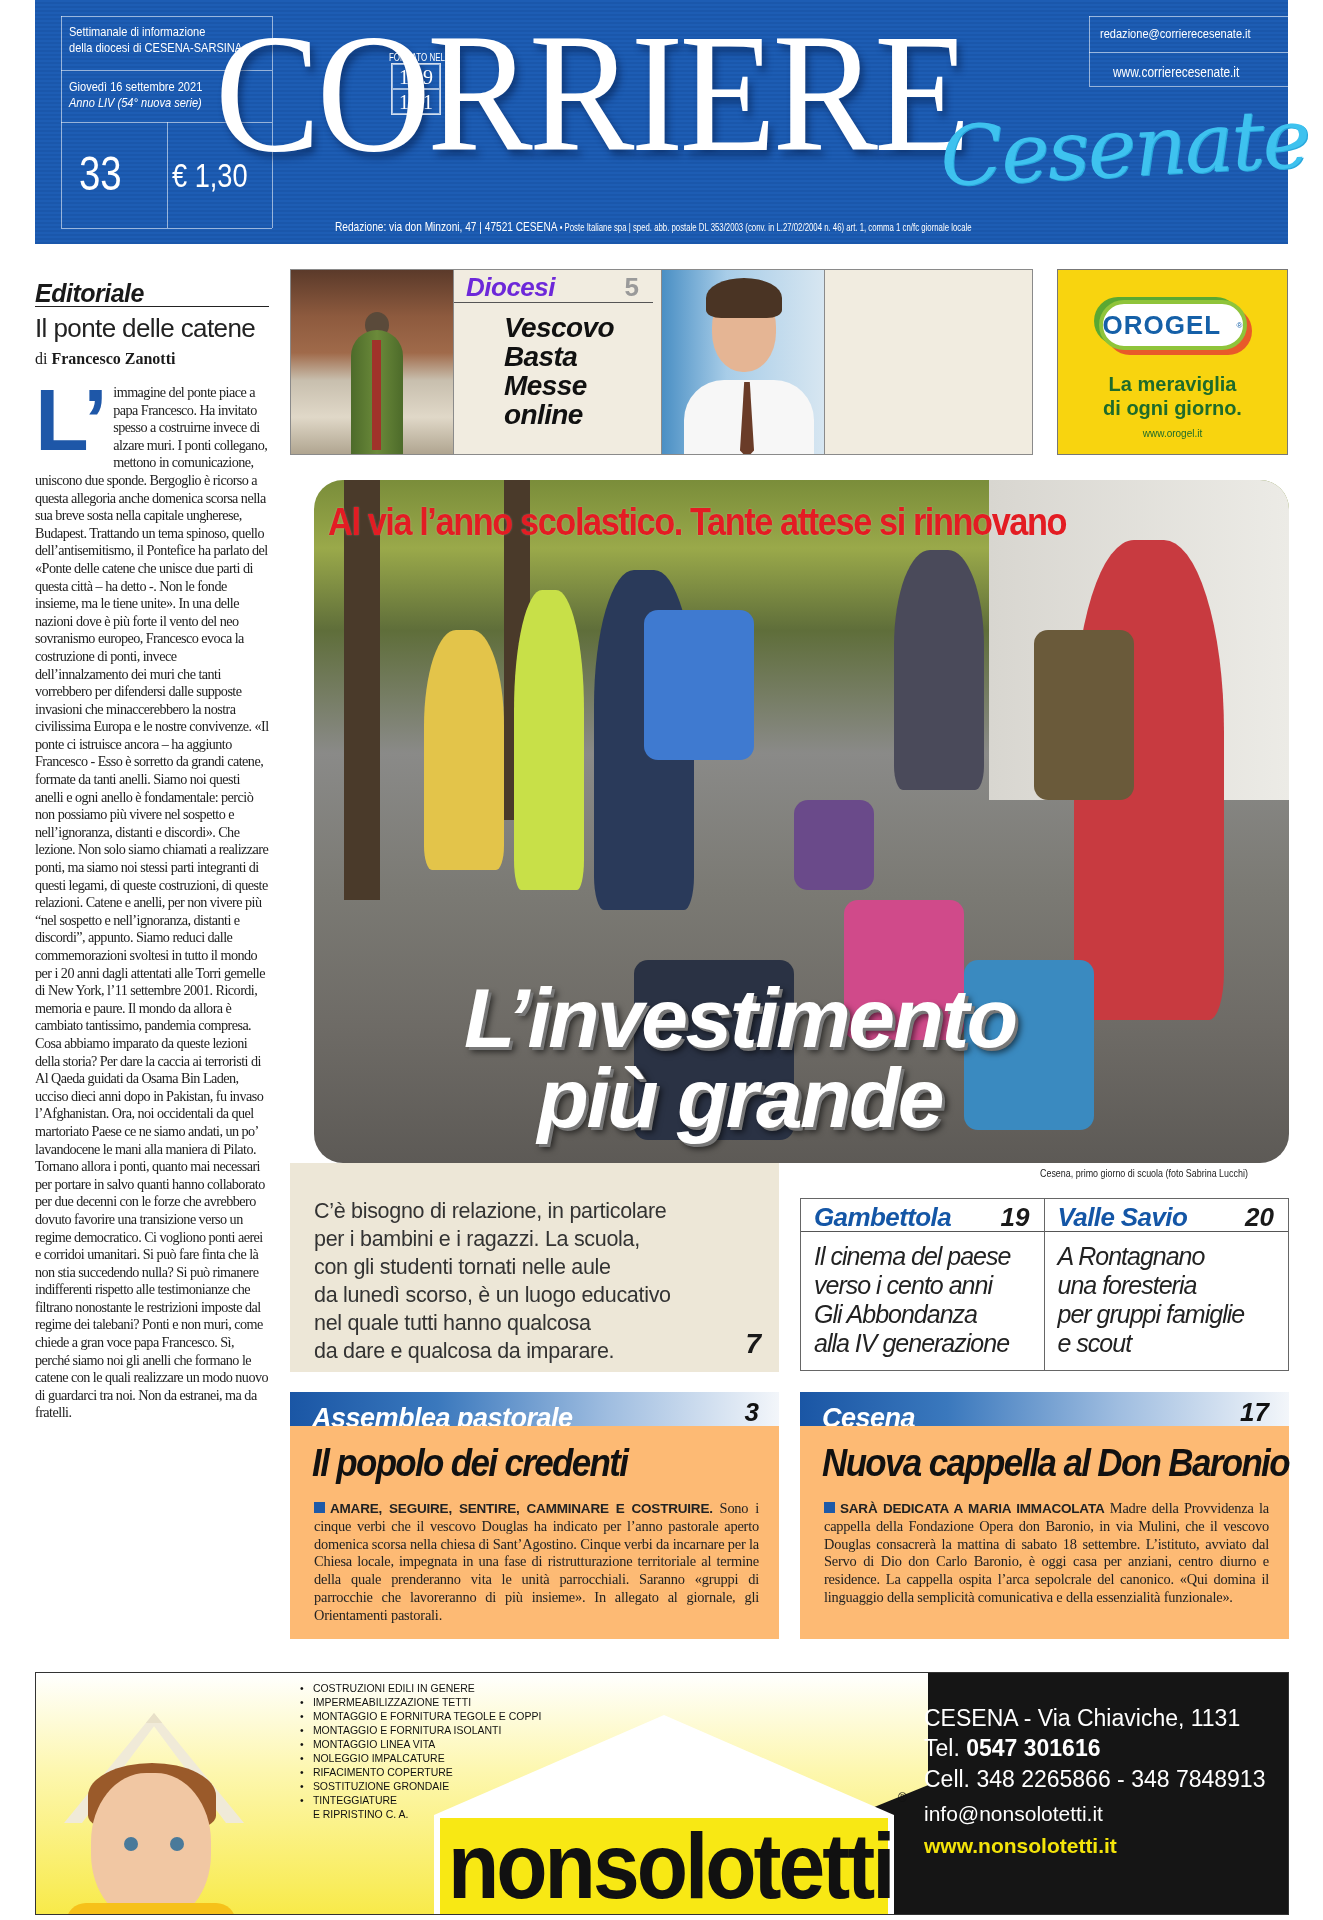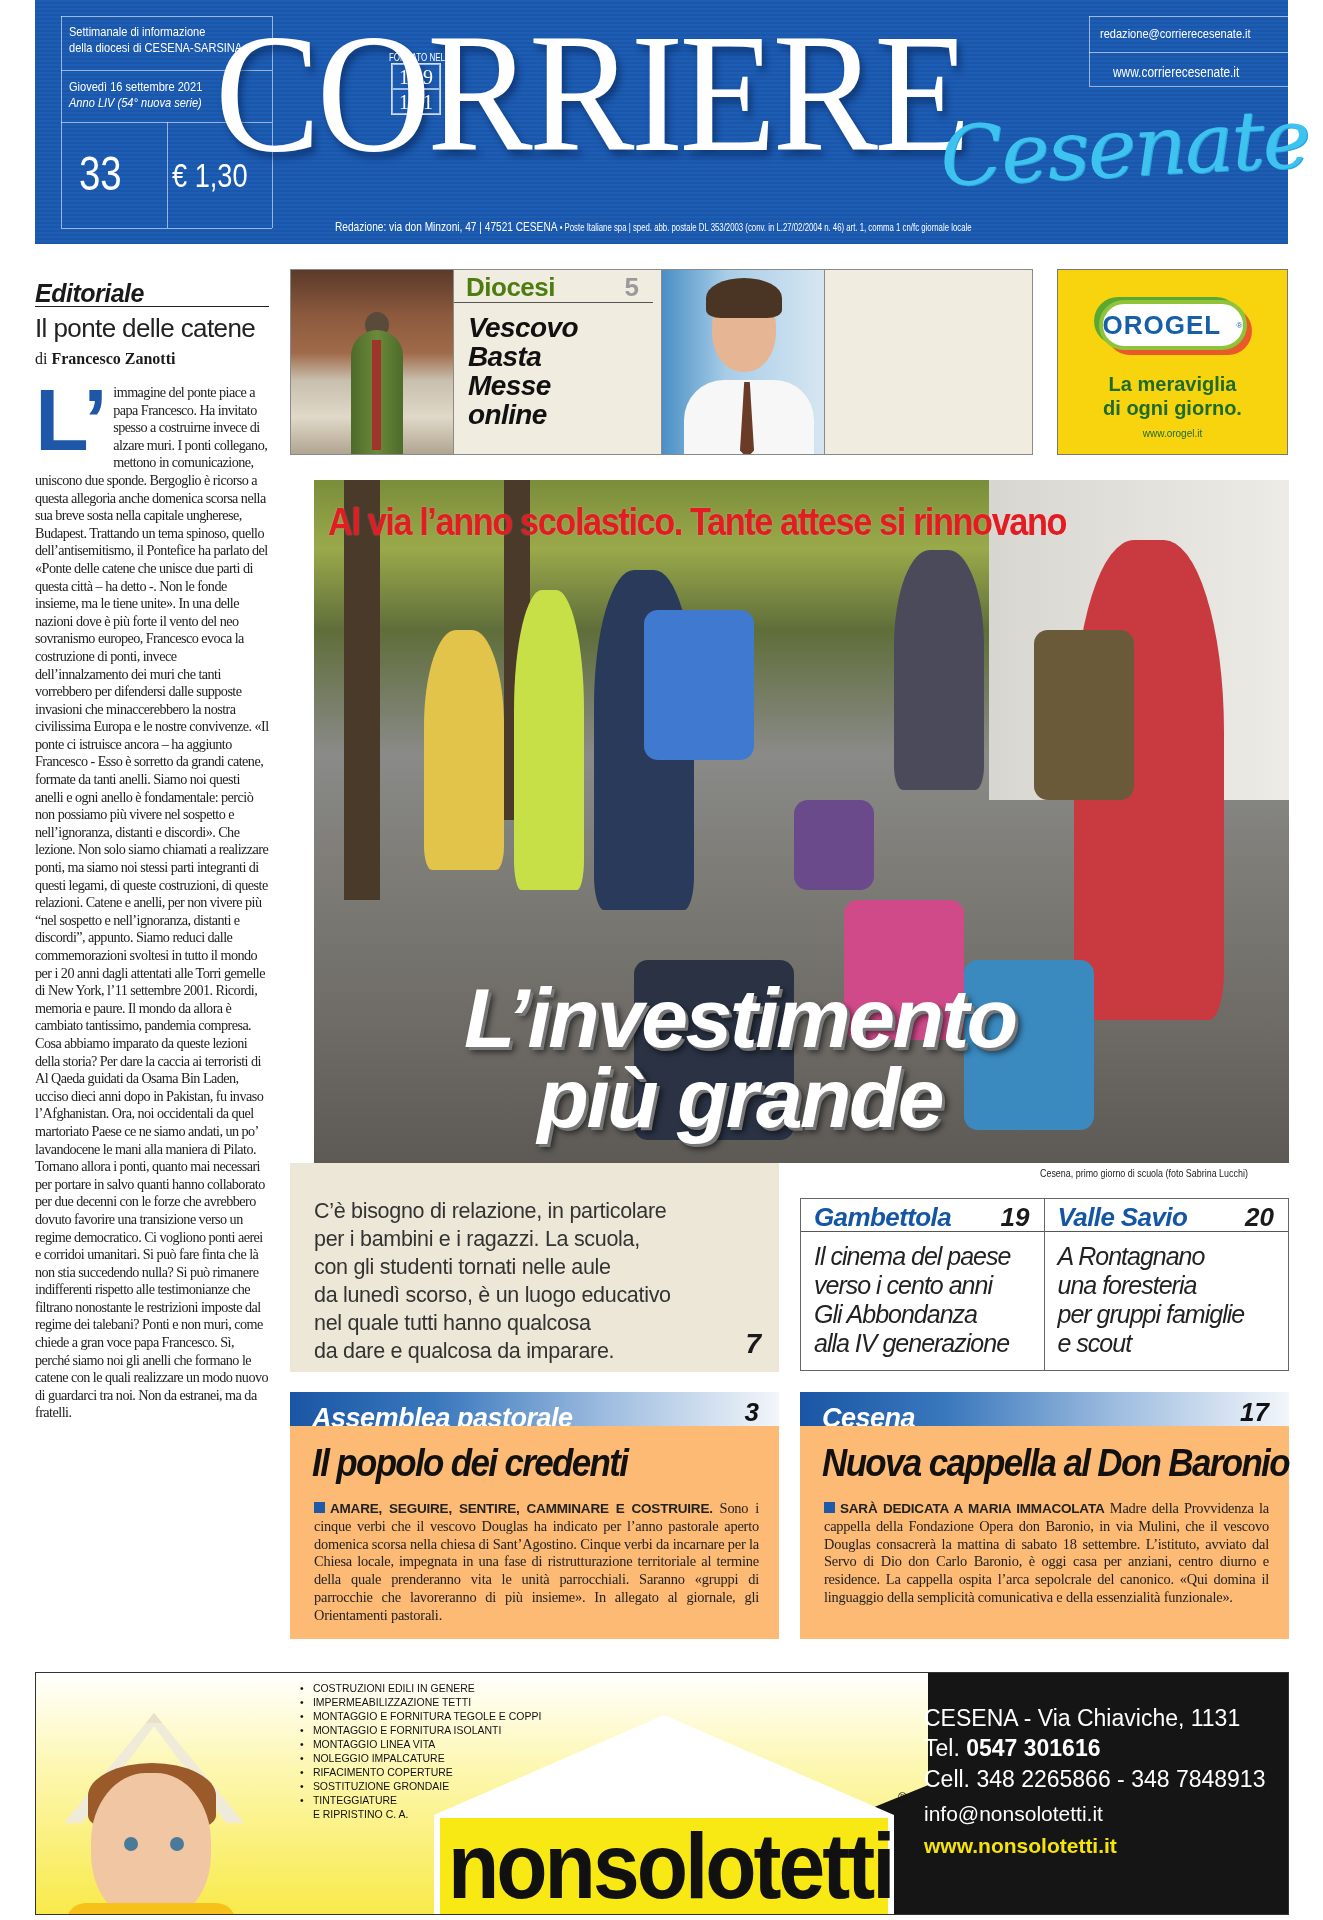--- a/index.html
+++ b/index.html
@@ -37,43 +37,43 @@
   #ed-author b { font-weight: bold; }
   #ed-body { font-family: "Liberation Serif", serif; font-size: 14.2px; line-height: 17.6px; margin-top: 16px; letter-spacing: -0.55px; color: #222; text-align: left; }
   #ed-dropcap { float: left; font-family: "Liberation Sans", sans-serif; font-weight: bold; font-size: 88px; line-height: 72px; color: #1e57a8; margin: 0 6px -4px 0; height: 86px; }
 
   
   #teasers { left: 290px; top: 269px; width: 743px; height: 186px; border: 1.5px solid #8a8a8a; background: #f1ece0; display: flex; }
   .t-photo { width: 163px; height: 100%; border-right: 1.5px solid #8a8a8a; position: relative; overflow: hidden; }
   .t-text { width: 208px; height: 100%; border-right: 1.5px solid #8a8a8a; padding: 0 8px 0 0; position: relative; }
   .t-text:last-child { border-right: none; }
   .t-head { display: flex; justify-content: space-between; border-bottom: 1.5px solid #555; height: 33px; padding-left: 12px; padding-right: 14px; align-items: flex-end; }
-  .t-kicker { color: #4d7c0f; font-weight: bold; font-size: 26px; line-height: 30px; letter-spacing: -0.5px; margin-top: 15px; }
+  .t-kicker { color: #6d28d9; font-weight: bold; font-style: italic; font-size: 26px; line-height: 30px; letter-spacing: -0.5px; margin-top: 15px; }
   .t-page { color: #9a9a9a; font-weight: bold; font-size: 26px; line-height: 30px; }
-  .t-title { font-weight: bold; font-style: italic; font-size: 28px; line-height: 29px; padding: 10px 0 0 14px; letter-spacing: -0.6px; color: #111; }
+  .t-title { font-weight: bold; font-style: italic; font-size: 28px; line-height: 29px; padding: 10px 0 0 14px; letter-spacing: -0.6px; color: #111; margin-left: 36px; }
   #church-photo { background: linear-gradient(180deg, #5b3a2a 0%, #8d5a3e 25%, #a06a4a 45%, #c8bfae 60%, #e0d8c8 80%, #b0a590 100%); }
   #church-photo .priest { position: absolute; left: 60px; top: 60px; width: 52px; height: 126px; background: linear-gradient(90deg,#4d6b2a,#6b8a3a,#4d6b2a); border-radius: 26px 26px 0 0; }
   #church-photo .stole { position: absolute; left: 81px; top: 70px; width: 9px; height: 110px; background: #a0332a; }
   #church-photo .head { position: absolute; left: 74px; top: 42px; width: 24px; height: 26px; border-radius: 50%; background: #5a4a3a; }
   #man-photo { background: linear-gradient(90deg, #4a8fc4 0%, #a8cde8 40%, #d7e6f1 100%); }
   #man-photo .face { position: absolute; left: 50px; top: 20px; width: 64px; height: 82px; border-radius: 45% 45% 48% 48%; background: #e5b594; }
   #man-photo .hair { position: absolute; left: 44px; top: 8px; width: 76px; height: 40px; border-radius: 50% 50% 20% 20%; background: #4a3424; }
   #man-photo .shirt { position: absolute; left: 22px; top: 110px; width: 130px; height: 80px; border-radius: 40px 40px 0 0; background: #f7f7f7; }
   #man-photo .tie { position: absolute; left: 78px; top: 112px; width: 14px; height: 76px; background: #6a3c28; clip-path: polygon(30% 0,70% 0,100% 90%,50% 100%,0 90%); }
 
   
   #orogel { left: 1057px; top: 269px; width: 231px; height: 186px; background: #f8d40f; border: 1.5px solid #777; text-align: center; }
   #orogel .logo-wrap { margin: 30px auto 0; width: 148px; height: 50px; border-radius: 25px; background: #fff; border: 4px solid #8fc43a; box-shadow: -6px -4px 0 -1px #5aa832, 6px 6px 0 -1px #e85a2a; display: flex; align-items: center; justify-content: space-between; }
   #orogel .logo { color: #1560a8; font-weight: bold; font-size: 26px; letter-spacing: 1px; }
   #orogel .slogan { color: #1e6b2a; font-weight: bold; font-size: 20px; line-height: 24px; margin-top: 22px; }
   #orogel .url { color: #1e6b2a; font-size: 10px; margin-top: 8px; }
 
   
   #main-photo { left: 314px; top: 480px; width: 975px; height: 683px; overflow: hidden;
-    background: linear-gradient(180deg, #7a8d3a 0%, #9aa94a 10%, #5f6e3a 22%, #8a8a88 40%, #7b7a74 60%, #6e6b66 80%, #5d5a56 100%); }
+    background: linear-gradient(180deg, #7a8d3a 0%, #9aa94a 10%, #5f6e3a 22%, #8a8a88 40%, #7b7a74 60%, #6e6b66 80%, #5d5a56 100%); border-radius: 29px; }
   #main-photo .building { position: absolute; right: 0; top: 0; width: 300px; height: 320px; background: linear-gradient(90deg,#d8d6d0,#ecebe6); }
   #main-photo .tree { position: absolute; background: #4a3a2a; }
   #main-photo .kid { position: absolute; border-radius: 40% 40% 10% 10%; }
   #main-photo .bag { position: absolute; border-radius: 14px; }
   #photo-kicker { left: 14px; top: 20px; color: #e31c23; font-weight: bold; font-size: 39px; letter-spacing: -1.6px; white-space: nowrap; transform: scaleX(0.88); transform-origin: left top; text-shadow: 0 0 2px rgba(255,255,255,0.3); }
   #photo-headline { left: 150px; top: 498px; color: #ffffff; font-weight: bold; font-style: italic; font-size: 84px; line-height: 80px; letter-spacing: -2.5px; text-align: center; text-shadow: 3px 3px 0 #777, 5px 5px 6px rgba(0,0,0,0.6); }
   #photo-caption { left: 1040px; top: 1167px; font-size: 10.5px; color: #222; transform: scaleX(0.85); transform-origin: left top; white-space: nowrap; }
 
   
   #school-blurb { left: 290px; top: 1163px; width: 489px; height: 209px; background: #ede7d7; }

